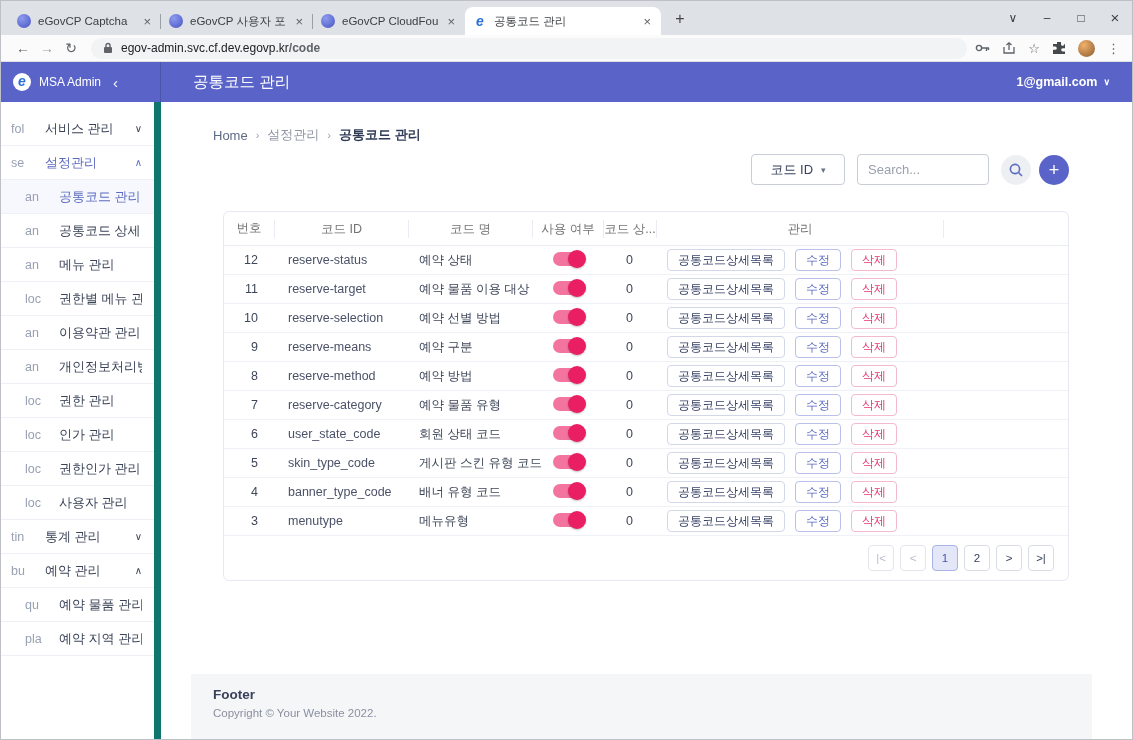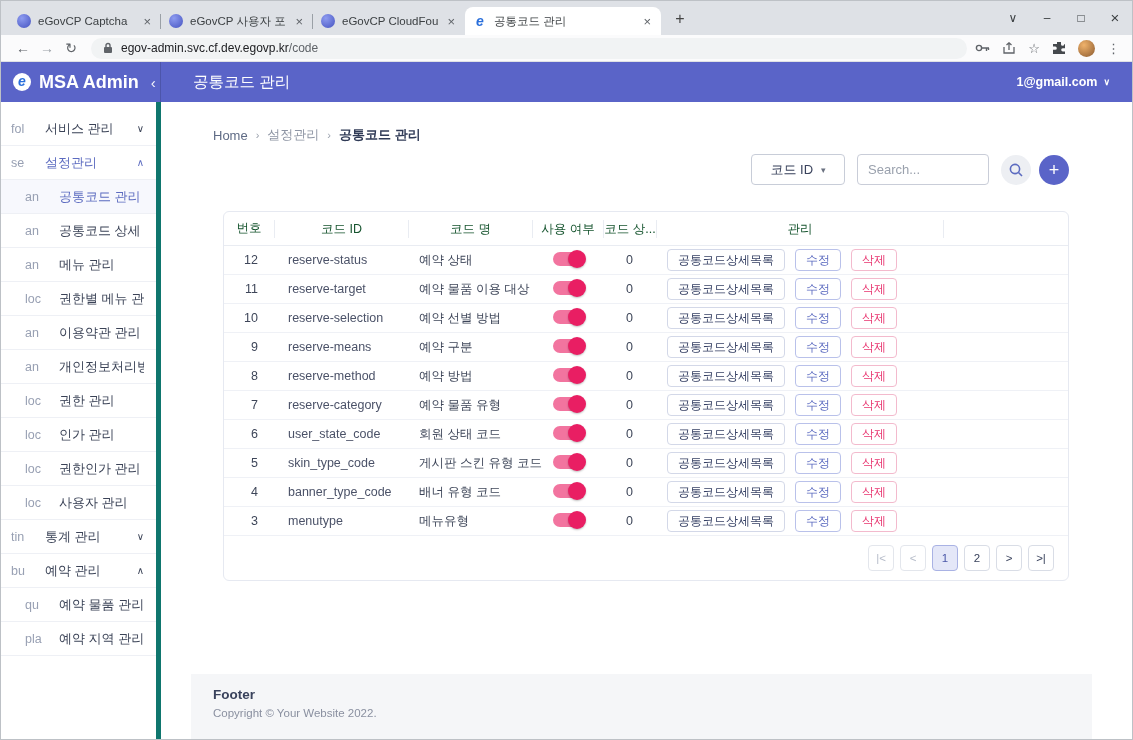--- a/index.html
+++ b/index.html
@@ -22,38 +22,38 @@
   .win-controls span { width:34px; text-align:center; font-size:12px; color:#3c4043; line-height:34px; }
   .win-controls .close { font-size:15px; }
 
   
   .btoolbar { height:27px; background:#fbfbfc; border-bottom:1px solid #dfe1e5; display:flex; align-items:center; padding:0 10px; flex-shrink:0; }
   .navbtn { font-size:14px; color:#5f6368; width:24px; text-align:center; }
   .navbtn.dim { color:#9aa0a6; }
   .omnibox { flex:1; height:21px; background:#f1f3f4; border-radius:11px; display:flex; align-items:center; padding:0 12px; margin:0 8px; }
   .omnibox svg { flex-shrink:0; margin-right:8px; }
   .url { font-size:12px; color:#202124; white-space:nowrap; }
-  .url .path { color:#5f6368; }
+  .url .path { color:#5f6368;font-weight:bold; }
   .tool-icons { display:flex; align-items:center; gap:12px; padding-right:2px; }
   .tool-icons .glyph { font-size:13px; color:#5f6368; }
   .avatar { width:17px; height:17px; border-radius:50%; background:radial-gradient(circle at 35% 30%, #f0b26b, #8a5a30); }
 
   
   .appbar { height:40px; background:#5a64c8; display:flex; align-items:center; color:#fff; flex-shrink:0; }
   .brand { width:160px; height:40px; display:flex; align-items:center; padding-left:12px; border-right:1px solid rgba(0,0,0,.15); flex-shrink:0; }
   .logo { width:18px; height:18px; border-radius:50%; background:#fff; color:#2a6fdb; font-weight:bold; font-style:italic; font-size:14px; line-height:17px; text-align:center; margin-right:8px; }
-  .brand-name { font-size:18px; font-weight:700; }
+  .brand-name { font-size:12px; font-weight:400; }
   .collapse { margin-left:12px; font-size:15px; opacity:.95; }
   .page-title { margin-left:32px; font-size:15.5px; font-weight:500; }
   .appbar-user { margin-left:auto; margin-right:22px; font-size:12.5px; display:flex; align-items:center; gap:6px;font-weight:bold; }
   .appbar-user .chev { font-size:9px; }
 
   
   .appbody { flex:1; display:flex; overflow:hidden; }
-  aside { width:160px; border-right:5px solid #0f766e; flex-shrink:0; padding-top:10px; }
+  aside { width:160px; border-right:7px solid #0f766e; flex-shrink:0; padding-top:10px; }
   .side-item { height:34px; display:flex; align-items:center; border-bottom:1px solid #eef0f5; padding:0 12px 0 10px; font-size:13px; color:#3b4357; cursor:default; }
   .side-item.child { padding-left:24px; }
   .side-icon { width:26px; margin-right:8px; overflow:hidden; white-space:nowrap; font-size:12.5px; color:#98a0b3; flex-shrink:0; }
   .side-label { flex:1; white-space:nowrap; overflow:hidden; }
   .side-chev { font-size:10px; color:#3b4357; }
   .side-item.active-group .side-label, .side-item.active-group .side-chev { color:#5c6bc0; }
   .side-item.active { background:#f7f8fd; }
   .side-item.active .side-label { color:#5c6bc0; }
 
   main { flex:1; display:flex; flex-direction:column; padding:24px 40px 0 52px; overflow:hidden; background:#fff; }
@@ -68,21 +68,21 @@
   .filter-select .caret { font-size:9px; color:#6a7180; }
   .search-input { border:1px solid #c9cdd8; border-radius:4px; height:31px; width:132px; padding:0 10px; font-size:13px; color:#39425c; font-family:"Liberation Sans",sans-serif; }
   .search-input::placeholder { color:#9aa1ad; }
   .circle-btn { width:30px; height:30px; border-radius:50%; border:none; display:flex; align-items:center; justify-content:center; }
   .search-btn { background:#edeff3; }
   .add-btn { background:#5a64c8; color:#fff; font-size:18px; line-height:18px; margin-left:-4px; }
 
   
   .card { width:846px; margin:26px 0 0 10px; border:1px solid #e6e9f1; border-radius:6px; background:#fff; }
   .thead, .trow { display:grid; grid-template-columns:50px 134px 124px 71px 53px 287px 1fr; align-items:center; }
-  .thead { height:34px; color:#14532d; font-size:12.5px; border-bottom:1px solid #e9ecf2; }
+  .thead { height:34px; color:#737373; font-size:12.5px; border-bottom:1px solid #e9ecf2; }
   .thead > div { text-align:center; white-space:nowrap; overflow:hidden; }
   .thead > div + div { border-left:1px solid #e9ecf2; height:18px; line-height:18px; }
   .trow { height:29px; font-size:12.5px; color:#3e4659; border-bottom:1px solid #eff1f6; }
   .c-no { text-align:right; padding-right:16px; }
   .c-id { text-align:left; padding-left:14px; color:#4b5268; white-space:nowrap; }
   .c-name { text-align:left; padding-left:11px; white-space:nowrap; }
   .c-use, .c-cnt { text-align:center; }
   .c-act { display:flex; gap:10px; padding-left:11px; align-items:center; }
 
   .switch { display:inline-block; position:relative; width:30px; height:14px; }

